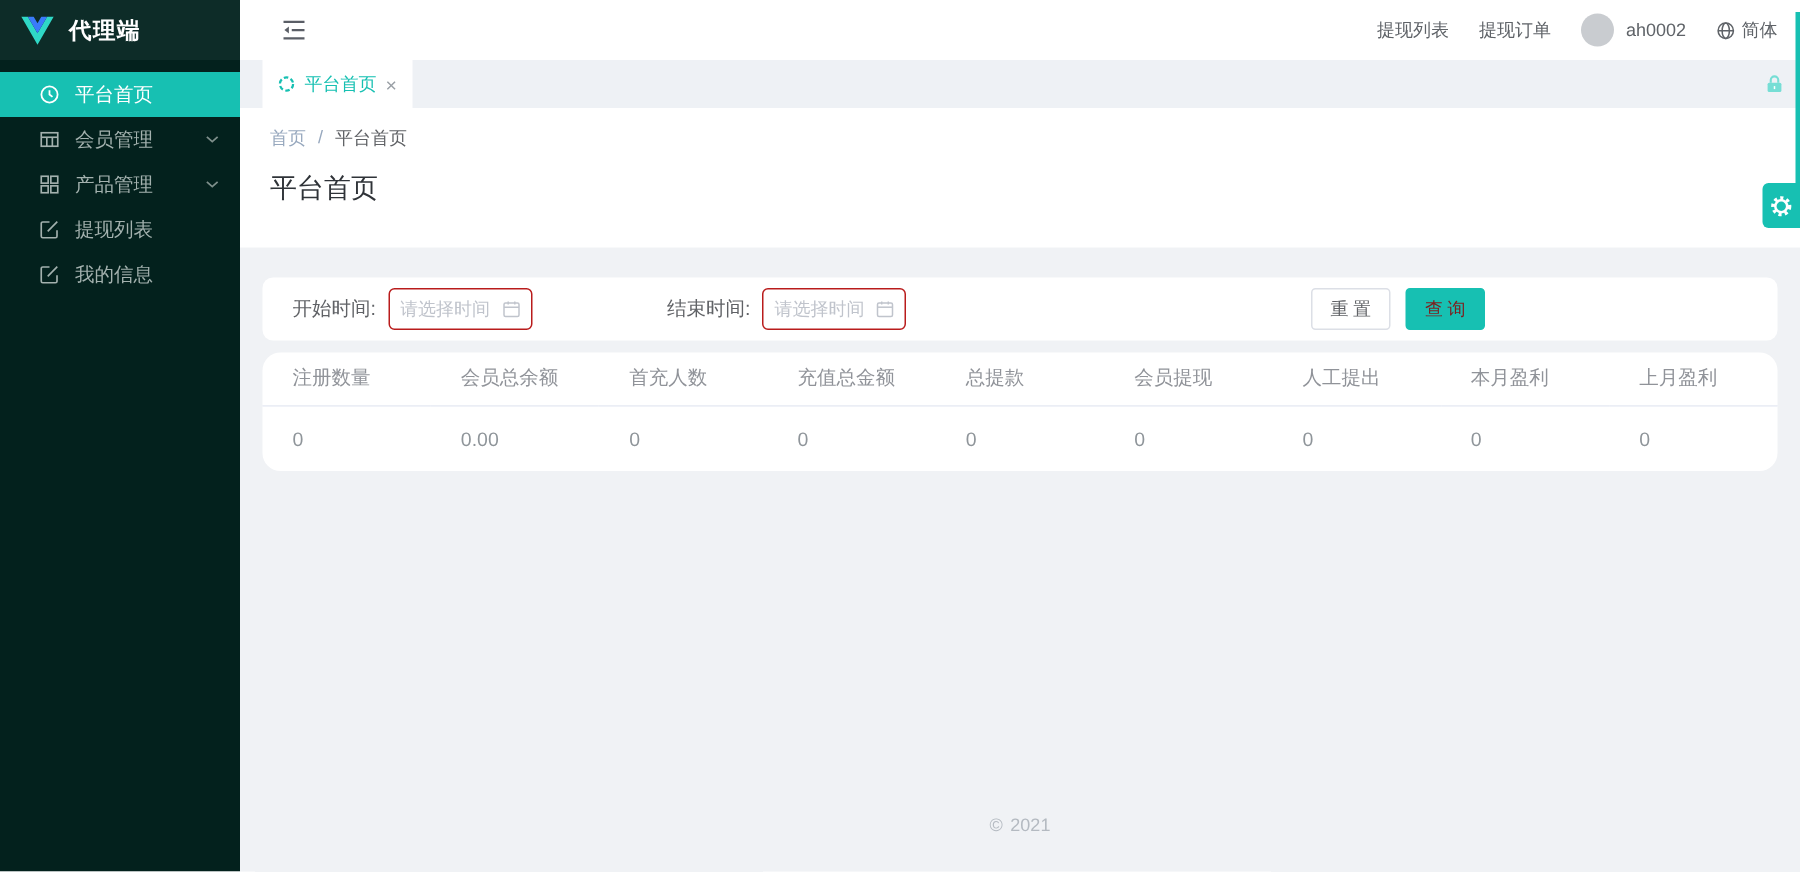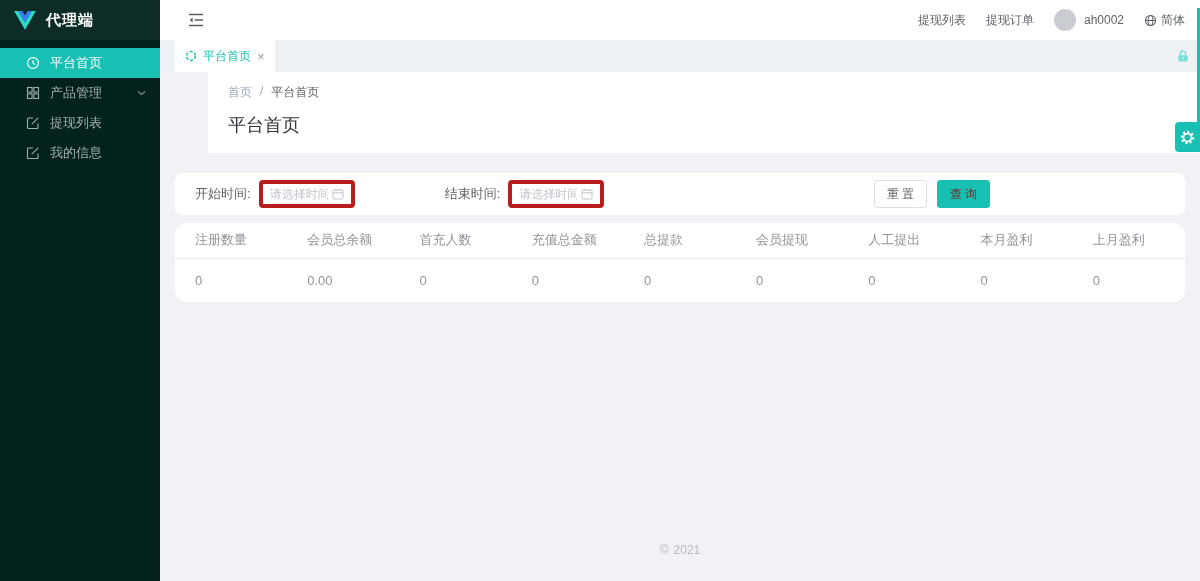--- a/index.html
+++ b/index.html
@@ -31,31 +31,31 @@
   .user { display:flex; align-items:center; gap:8px; cursor:pointer; }
   .avatar { width:22px; height:22px; border-radius:50%; background:#c9ccd0; display:inline-block; }
   .lang { display:flex; align-items:center; gap:4px; cursor:pointer;justify-content:flex-end; }
 
   .tabbar { height:32px; background:#eef1f5; display:flex; align-items:center; position:relative; flex-shrink:0; }
   .tab { height:32px; background:#fff; margin-left:15px; display:flex; align-items:center; gap:6px;
     padding:0 10px; font-size:12px; color:#17c0b2; cursor:pointer; }
   .tab-close { color:#9aa0a6; font-size:13px; cursor:pointer; line-height:1; }
   .lock-btn { position:absolute; right:10px; top:9px; background:none; border:none; cursor:pointer; display:flex; }
 
-  .page-header { background:#fff; padding:12px 20px 16px; flex-shrink:0;margin-left:48px; }
+  .page-header { background:#fff; padding:12px 20px 28px; flex-shrink:0; }
   .breadcrumb { font-size:12px; color:#97a8be; display:flex; gap:8px; }
   .breadcrumb .current { color:#606266; }
   .page-title { margin-top:12px; font-size:18px; color:#2f3338; font-weight:500; }
 
   .content { flex:1; display:flex; flex-direction:column; padding:20px 15px 0; min-height:0; }
 
   .filter-card { background:#fff; border-radius:7px; height:42px; display:flex; align-items:center;
     padding:0 20px; flex-shrink:0; }
   .filter-label { font-size:13px; color:#606266; margin-right:8px; }
-  .date-input { width:96px; height:28px; border:4px solid #b91c1c; border-radius:4px;
+  .date-input { width:96px; height:28px; border:1px solid #b91c1c; border-radius:4px;
     display:flex; align-items:center; padding:0 7px; gap:4px; background:#fff; }
   .date-input input { border:none; outline:none; width:100%; font-size:12px; color:#606266; min-width:0; }
   .date-input input::placeholder { color:#c0c4cc; }
   .filter-group2 { margin-left:90px; display:flex; align-items:center; }
   .btn-group { margin-left:auto; margin-right:175px; display:flex; gap:10px; }
   .btn { height:28px; border-radius:3px; font-size:12px; display:flex; align-items:center;
     justify-content:center; cursor:pointer; letter-spacing:3px; padding:0 9px 0 12px; }
   .btn-reset { background:#fff; border:1px solid #dcdfe6; color:#606266; }
   .btn-search { background:#17c0b2; border:1px solid #17c0b2; color:#7f1d1d; }
 
@@ -93,20 +93,36 @@
       <div class="menu-item active">
         <span class="mi-icon">
           <svg viewBox="0 0 14 14" width="14" height="14" fill="none" stroke="currentColor" stroke-width="1.2">
             <circle cx="7" cy="7" r="5.4"></circle>
               <path d="M7 4.2 V7 L9 8.6"></path>
           </svg>
         </span>
         <span class="mi-label">平台首页</span>
       </div>
 
+      <div class="menu-item">
+        <span class="mi-icon">
+          <svg viewBox="0 0 14 14" width="14" height="14" fill="none" stroke="currentColor" stroke-width="1.1">
+            <rect x="1.5" y="2.5" width="11" height="9"></rect>
+            <line x1="1.5" y1="5.5" x2="12.5" y2="5.5"></line>
+            <line x1="5.2" y1="5.5" x2="5.2" y2="11.5"></line>
+            <line x1="8.9" y1="5.5" x2="8.9" y2="11.5"></line>
+          </svg>
+        </span>
+        <span class="mi-label">会员管理</span>
+        <span class="mi-arrow">
+          <svg viewBox="0 0 10 6" width="9" height="6" fill="none" stroke="currentColor" stroke-width="1.3">
+              <path d="M1 1 L5 4.6 L9 1"></path>
+            </svg>
+        </span>
+      </div>
 
       <div class="menu-item">
         <span class="mi-icon">
           <svg viewBox="0 0 14 14" width="14" height="14" fill="none" stroke="currentColor" stroke-width="1.1">
             <rect x="1.5" y="1.5" width="4.6" height="4.6"></rect>
               <rect x="7.9" y="1.5" width="4.6" height="4.6"></rect>
             <rect x="1.5" y="7.9" width="4.6" height="4.6"></rect>
               <rect x="7.9" y="7.9" width="4.6" height="4.6"></rect>
           </svg>
         </span>

